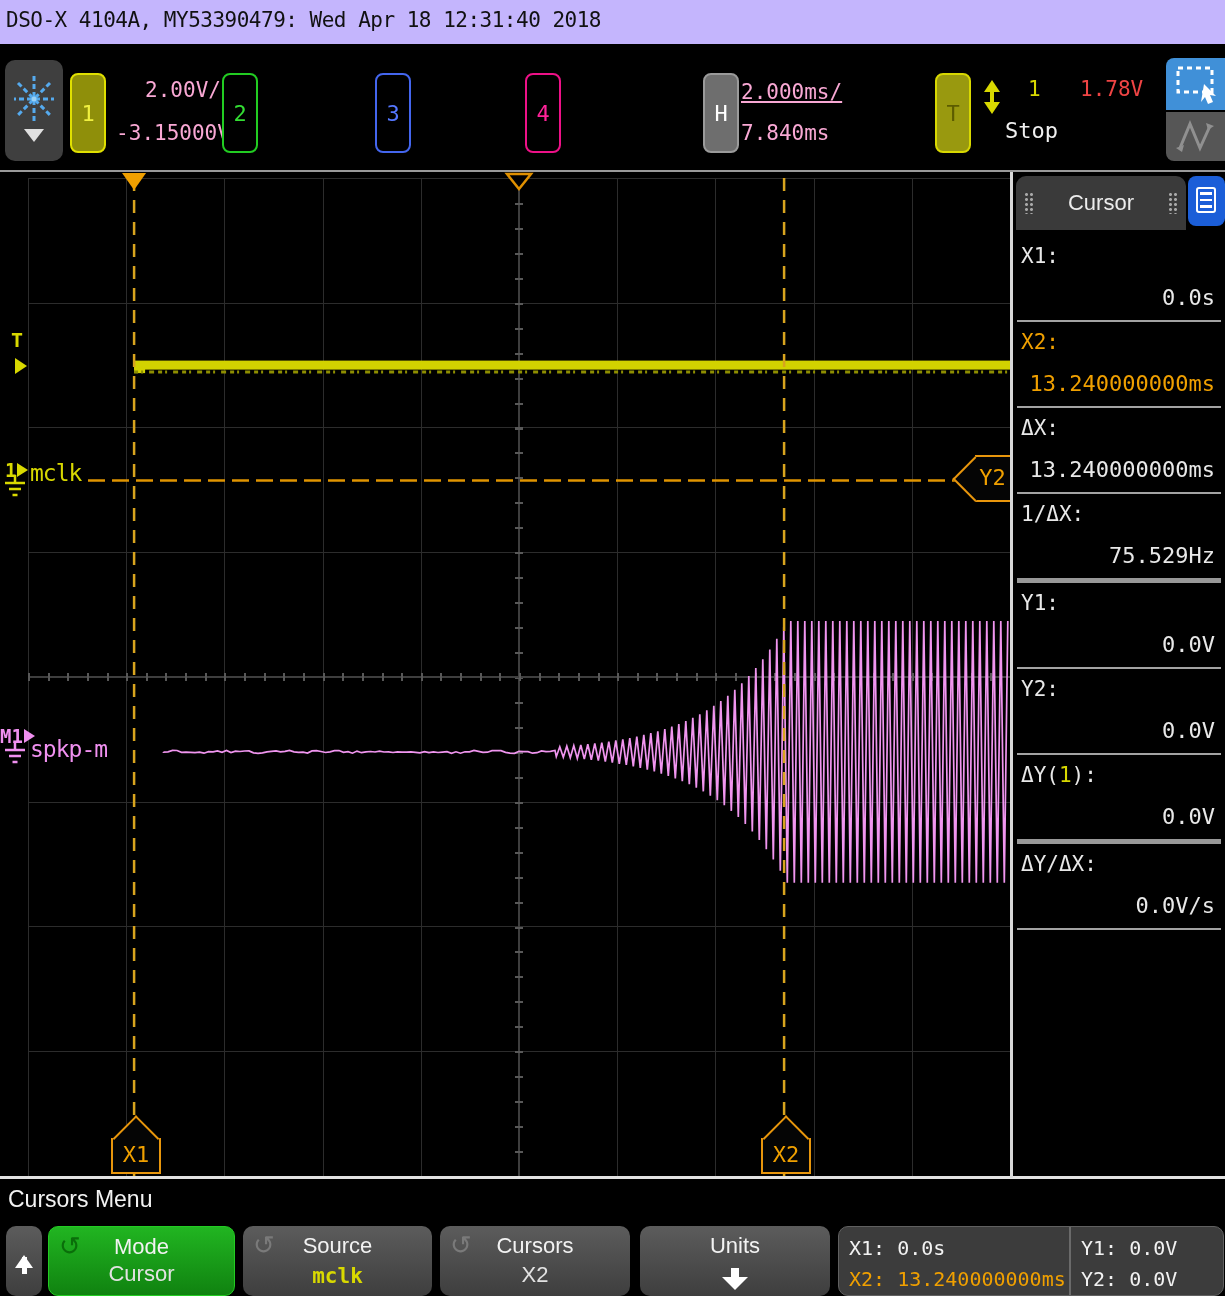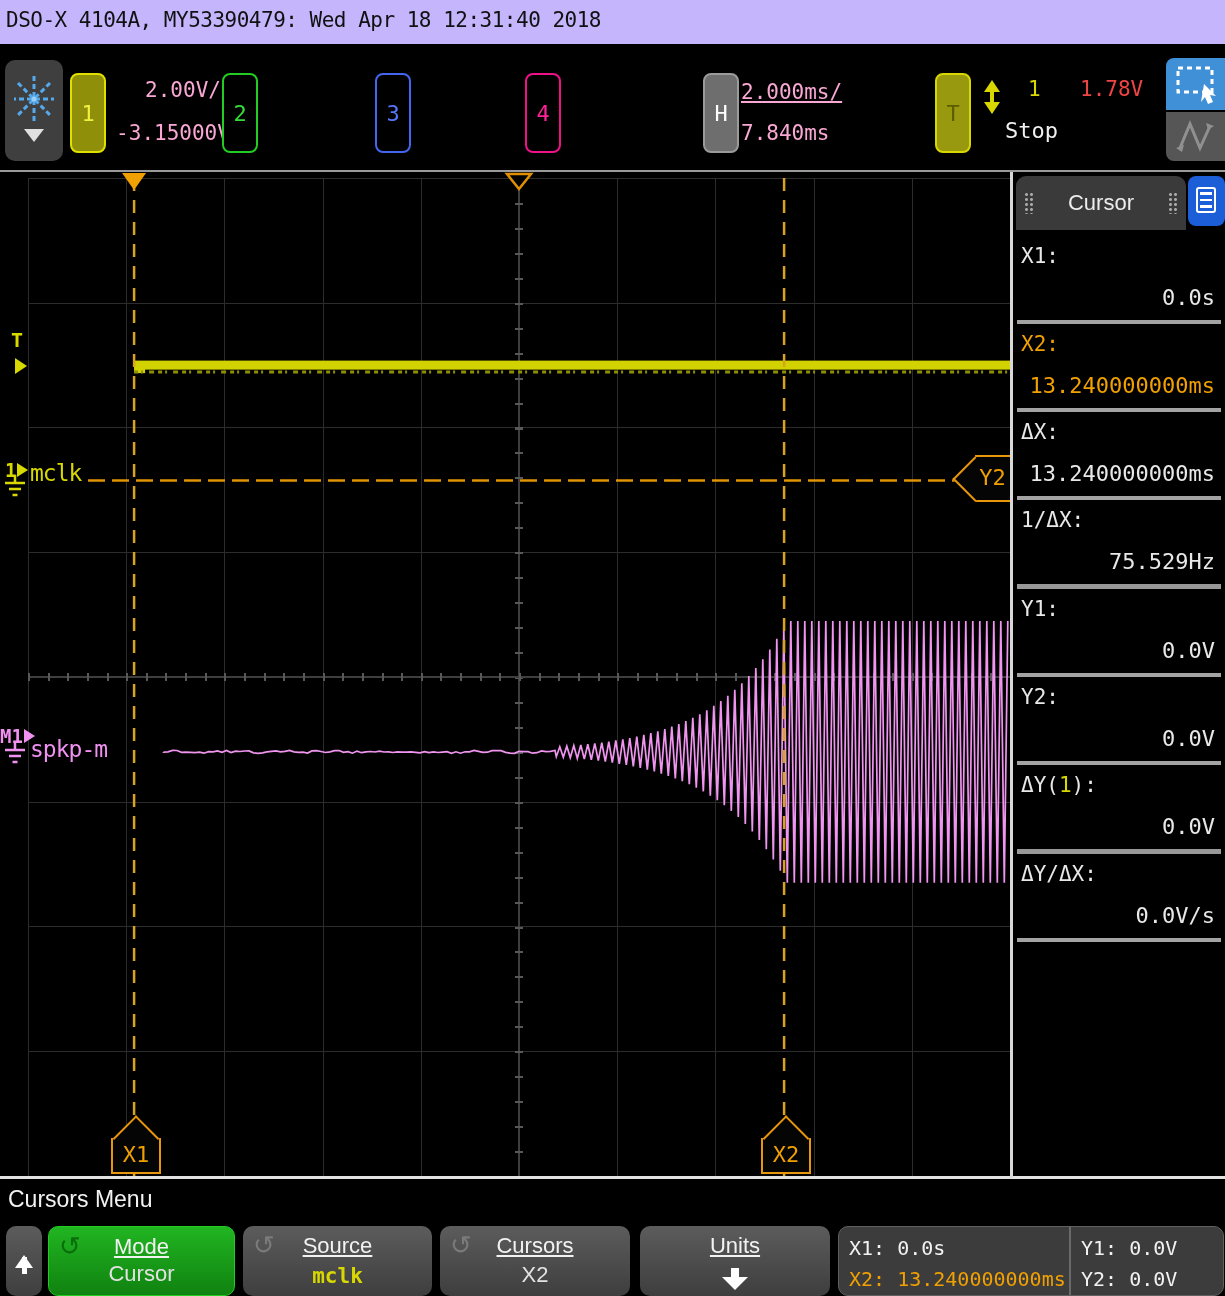--- a/index.html
+++ b/index.html
@@ -90,31 +90,31 @@
   .panel{position:absolute;left:1013px;top:172px;width:212px;height:1008px;background:#000;}
   .panel-tab{position:absolute;left:3px;top:4px;width:170px;height:54px;background:#3a3a3a;border-radius:10px 10px 0 0;
              display:flex;align-items:center;justify-content:space-between;padding:0 8px;box-sizing:border-box;}
   .grip{width:10px;height:22px;background-image:radial-gradient(circle,#a8a8a8 1.2px,transparent 1.7px);background-size:5px 5px;}
   .panel-title{font:22px var(--sans);color:#ececec;}
   .menu-btn{position:absolute;left:175px;top:4px;width:37px;height:50px;background:#1b5ed8;border-radius:8px;}
   .menu-ic{position:absolute;left:8px;top:11px;width:16px;height:22px;border:2.5px solid #fff;border-radius:3px;}
   .menu-ic::before{content:"";position:absolute;left:2px;top:3px;right:2px;bottom:3px;
         background:repeating-linear-gradient(to bottom,#fff 0 2.5px,transparent 2.5px 6.5px);}
   .rows{position:absolute;left:4px;top:64px;width:204px;}
-  .prow{height:84px;border-bottom:4px solid #a3a3a3;position:relative;color:#e8e8e8;}
+  .prow{height:84px;border-bottom:2px solid #a3a3a3;position:relative;color:#e8e8e8;}
   .prow.thick{border-bottom:5px solid #989898;}
   .prow .plab{position:absolute;left:4px;top:8px;font:21px var(--mono);}
   .prow .pval{position:absolute;right:6px;bottom:10px;font:22px var(--mono);}
   .prow.hl .plab,.prow.hl .pval{color:var(--orangeTxt);}
   .ylw{color:var(--yellow);}
   
   .bottombar{position:absolute;left:0;top:1180px;width:1225px;height:116px;background:#000;}
   .menu-title{position:absolute;left:8px;top:6px;font:23px var(--sans);color:#f2f2f2;}
   .key{position:absolute;top:46px;height:70px;border:none;border-radius:10px;background:linear-gradient(#5c5c5c,#3e3e3e);cursor:pointer;}
-  .key .k-title{position:absolute;left:0;right:0;top:7px;text-align:center;font:22px var(--sans);color:#f2f2f2;text-decoration:underline;}
+  .key .k-title{position:absolute;left:0;right:0;top:7px;text-align:center;font:22px var(--sans);color:#f2f2f2;}
   .key .k-value{position:absolute;left:0;right:0;bottom:8px;text-align:center;font:22px var(--sans);color:#e2e2e2;}
   .key .knob{position:absolute;left:10px;top:4px;font:26px var(--sans);color:#7a7a7a;}
   .key.green{background:linear-gradient(#21b521,#108210);border:1px solid #2c2;}
   .key.green .knob{color:#0a6e0a;}
   .k-up{left:6px;width:36px;}
   .k-mode{left:48px;width:187px;}
   .k-src{left:243px;width:189px;}
   .k-cur{left:440px;width:190px;}
   .k-units{left:640px;width:190px;}
   .val-mclk{font:bold 21px var(--mono) !important;color:var(--yellow) !important;}

